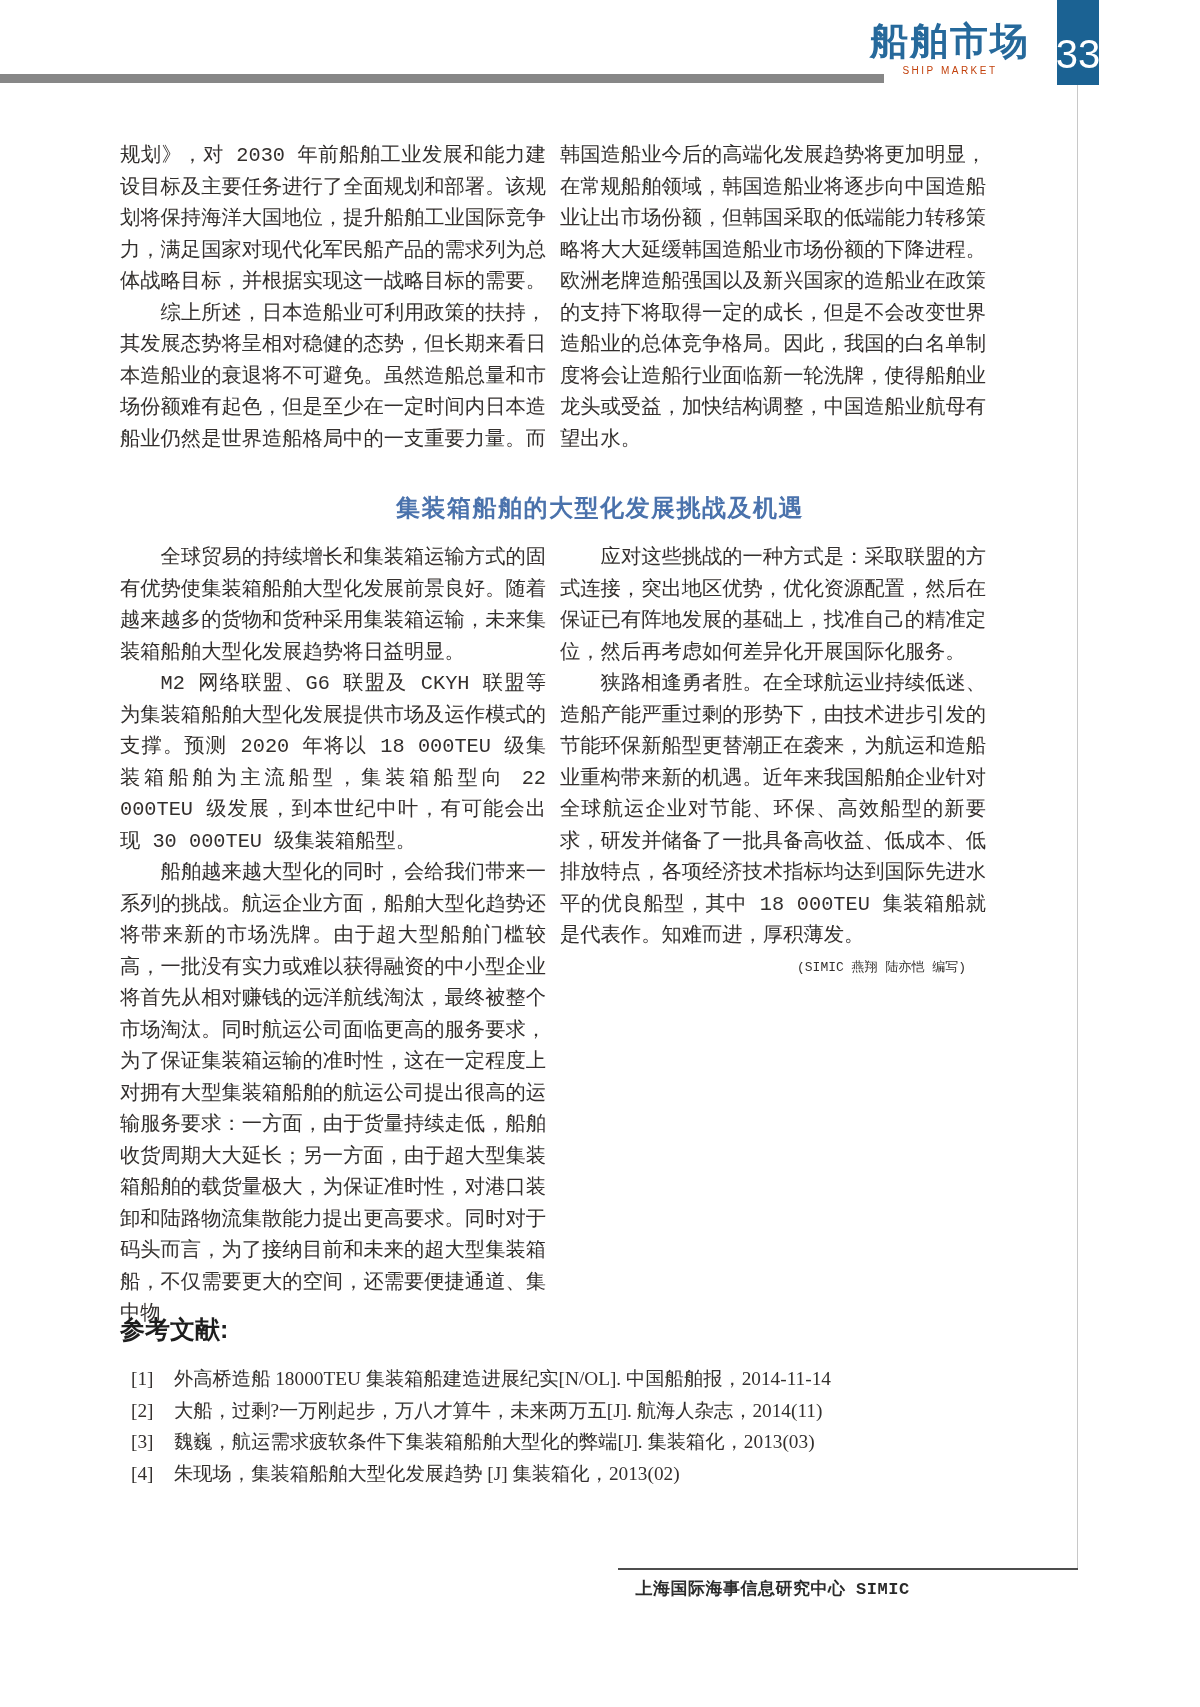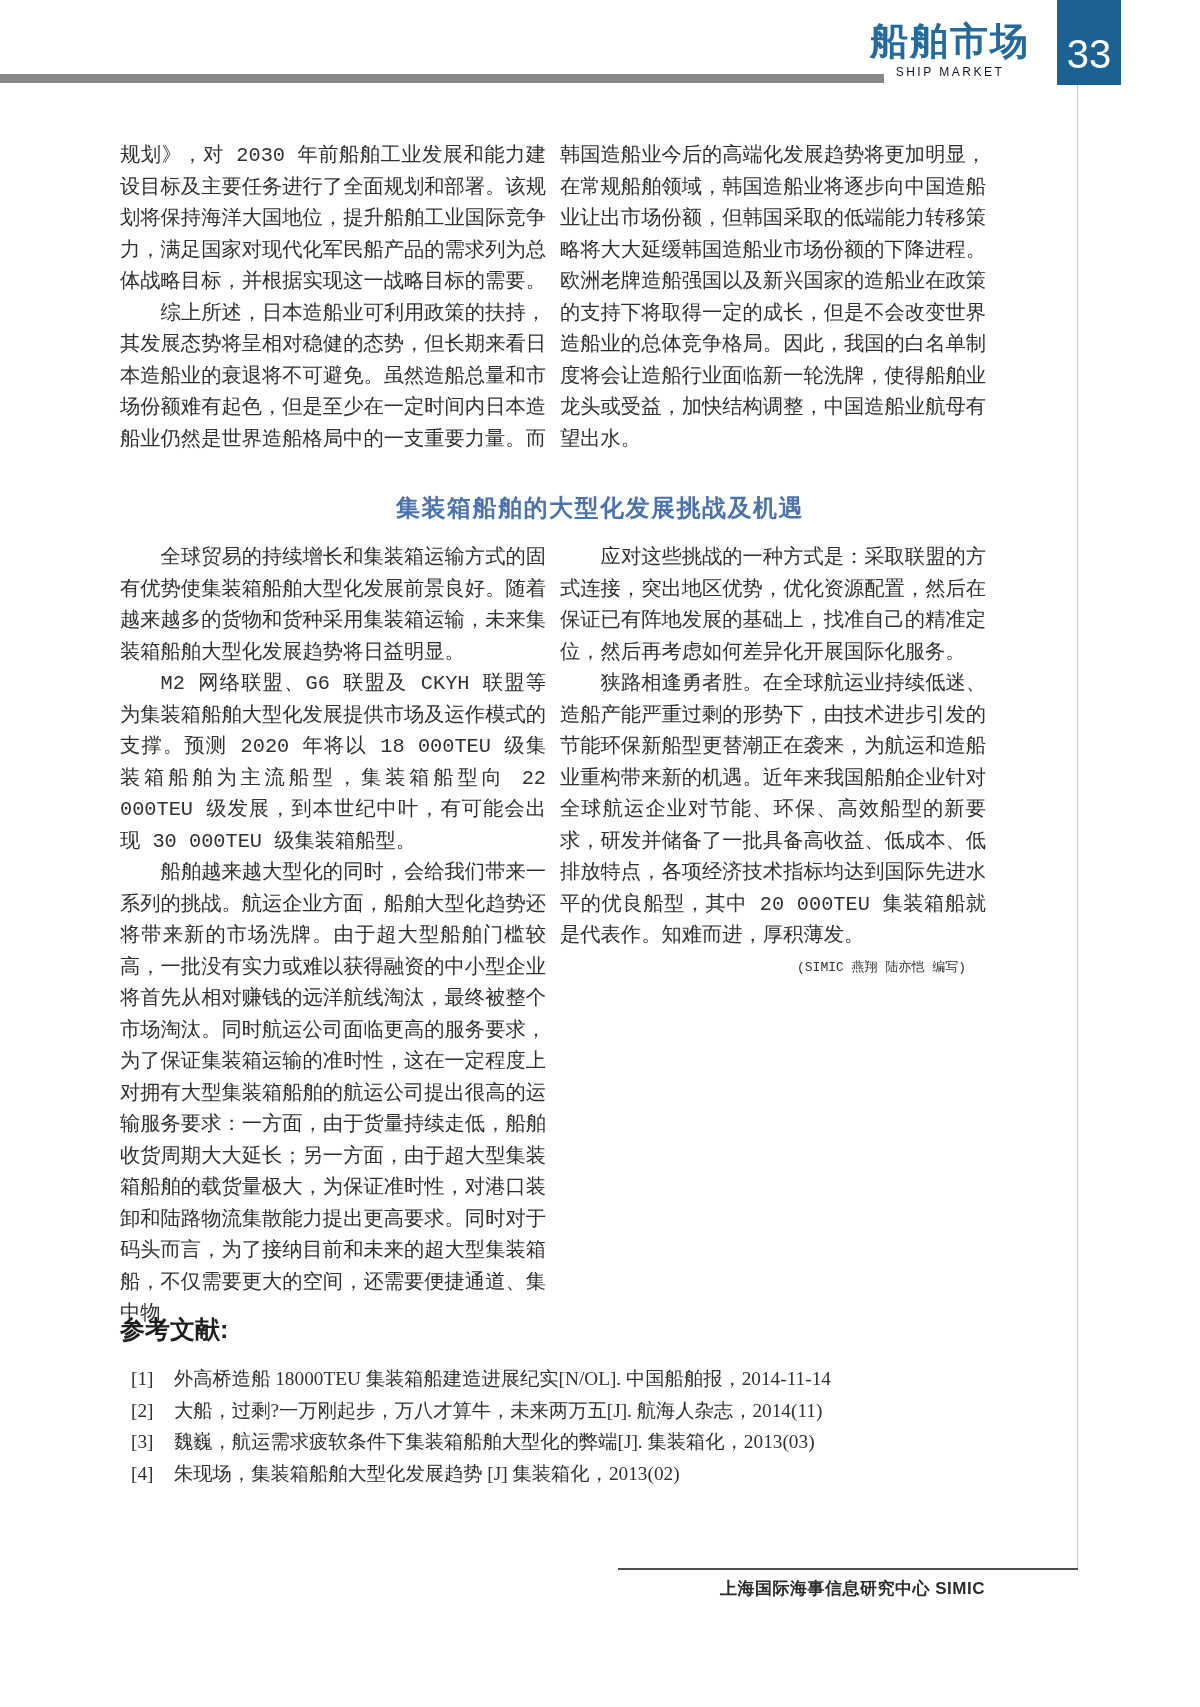--- a/index.html
+++ b/index.html
@@ -8,23 +8,23 @@
     font-family:"Liberation Serif","DejaVu Serif",serif; color:#332f2d;
     overflow:hidden;
   }
   
   .gray-bar { position:absolute; left:0; top:74px; width:884px; height:9px; background:#878787; }
   .header-title-block {
     position:absolute; left:850px; top:20px; width:200px; text-align:center;
     font-family:"Liberation Sans","DejaVu Sans",sans-serif;
   }
   .title-cn { font-size:38px; font-weight:600; color:#26699b; letter-spacing:2px; line-height:1.15; white-space:nowrap; }
-  .title-en { margin-top:1px; font-size:12px; color:#0f172a; letter-spacing:2.5px; white-space:nowrap; }
+  .title-en { margin-top:1px; font-size:10px; color:#c2410c; letter-spacing:2.5px; white-space:nowrap; }
   .page-num-box {
-    position:absolute; left:1057px; top:0; width:64px; height:85px; background:#1b6293;
+    position:absolute; left:1057px; top:0; width:42px; height:85px; background:#1b6293;
     display:flex; align-items:flex-end; justify-content:center;
     font-family:"Liberation Sans","DejaVu Sans",sans-serif;
   }
   .page-num { color:#ffffff; font-size:40px; line-height:1; padding-bottom:11px; font-weight:500; }
   .vline { position:absolute; left:1077px; top:85px; width:1px; height:1483px; background:#c8c8c8; }
   
   .cols { position:absolute; left:120px; width:866px; display:flex; gap:14px;font-family:Liberation Mono, monospace; }
   .top-cols  { top:140px; }
   .body-cols { top:542px; }
   .col { width:426px; font-size:20.3px; line-height:31.5px; text-align:justify; }
@@ -42,22 +42,22 @@
   .refs-heading {
     font-family:"Liberation Sans","DejaVu Sans",sans-serif; font-weight:bold;
     font-size:25px; color:#1e1e1e; margin-bottom:17px;
   }
   .ref-item { display:flex; line-height:31.6px; font-size:19.3px; color:#332f2d; }
   .ref-num { width:43px; padding-left:11px; flex:none; }
   .ref-text { flex:1; }
   
   .footer-line { position:absolute; left:618px; top:1568px; width:460px; height:2px; background:#4d4d4d; }
   .footer-text {
-    position:absolute; left:560px; top:1577px; width:425px; text-align:right;
-    font-family:Liberation Sans, sans-serif; font-size:17px; font-weight:bold; color:#2b2b2b;
+    position:absolute; left:560px; top:1577px; width:425px; text-align:center;
+    font-family:Liberation Mono, monospace; font-size:17px; font-weight:bold; color:#2b2b2b;
     letter-spacing:0.5px;
   }
 </style>
 </head>
 <body>
 
 <div class="page">
 
   <div class="gray-bar"></div>
 
@@ -85,21 +85,21 @@
   <h2 class="section-heading">集装箱船舶的大型化发展挑战及机遇</h2>
 
   <div class="cols body-cols">
     <div class="col" id="body-left">
         <div class="para indent">全球贸易的持续增长和集装箱运输方式的固有优势使集装箱船舶大型化发展前景良好。随着越来越多的货物和货种采用集装箱运输，未来集装箱船舶大型化发展趋势将日益明显。</div>
         <div class="para indent">M2 网络联盟、G6 联盟及 CKYH 联盟等为集装箱船舶大型化发展提供市场及运作模式的支撑。预测 2020 年将以 18 000TEU 级集装箱船舶为主流船型，集装箱船型向 22 000TEU 级发展，到本世纪中叶，有可能会出现 30 000TEU 级集装箱船型。</div>
         <div class="para indent">船舶越来越大型化的同时，会给我们带来一系列的挑战。航运企业方面，船舶大型化趋势还将带来新的市场洗牌。由于超大型船舶门槛较高，一批没有实力或难以获得融资的中小型企业将首先从相对赚钱的远洋航线淘汰，最终被整个市场淘汰。同时航运公司面临更高的服务要求，为了保证集装箱运输的准时性，这在一定程度上对拥有大型集装箱船舶的航运公司提出很高的运输服务要求：一方面，由于货量持续走低，船舶收货周期大大延长；另一方面，由于超大型集装箱船舶的载货量极大，为保证准时性，对港口装卸和陆路物流集散能力提出更高要求。同时对于码头而言，为了接纳目前和未来的超大型集装箱船，不仅需要更大的空间，还需要便捷通道、集中物</div>
       </div>
     <div class="col" id="body-right">
         <div class="para indent">应对这些挑战的一种方式是：采取联盟的方式连接，突出地区优势，优化资源配置，然后在保证已有阵地发展的基础上，找准自己的精准定位，然后再考虑如何差异化开展国际化服务。</div>
-        <div class="para indent">狭路相逢勇者胜。在全球航运业持续低迷、造船产能严重过剩的形势下，由技术进步引发的节能环保新船型更替潮正在袭来，为航运和造船业重构带来新的机遇。近年来我国船舶企业针对全球航运企业对节能、环保、高效船型的新要求，研发并储备了一批具备高收益、低成本、低排放特点，各项经济技术指标均达到国际先进水平的优良船型，其中 20 000TEU 集装箱船就是代表作。知难而进，厚积薄发。</div>
+        <div class="para indent">狭路相逢勇者胜。在全球航运业持续低迷、造船产能严重过剩的形势下，由技术进步引发的节能环保新船型更替潮正在袭来，为航运和造船业重构带来新的机遇。近年来我国船舶企业针对全球航运企业对节能、环保、高效船型的新要求，研发并储备了一批具备高收益、低成本、低排放特点，各项经济技术指标均达到国际先进水平的优良船型，其中 18 000TEU 集装箱船就是代表作。知难而进，厚积薄发。</div>
         <div class="byline">(SIMIC  燕翔  陆亦恺  编写)</div>
       </div>
   </div>
 
   <div class="refs">
     <div class="refs-heading">参考文献:</div>
     <div id="refs-list">
         <div class="ref-item">
           <span class="ref-num">[1]</span>
           <span class="ref-text">外高桥造船 18000TEU 集装箱船建造进展纪实[N/OL].  中国船舶报，2014-11-14</span>

